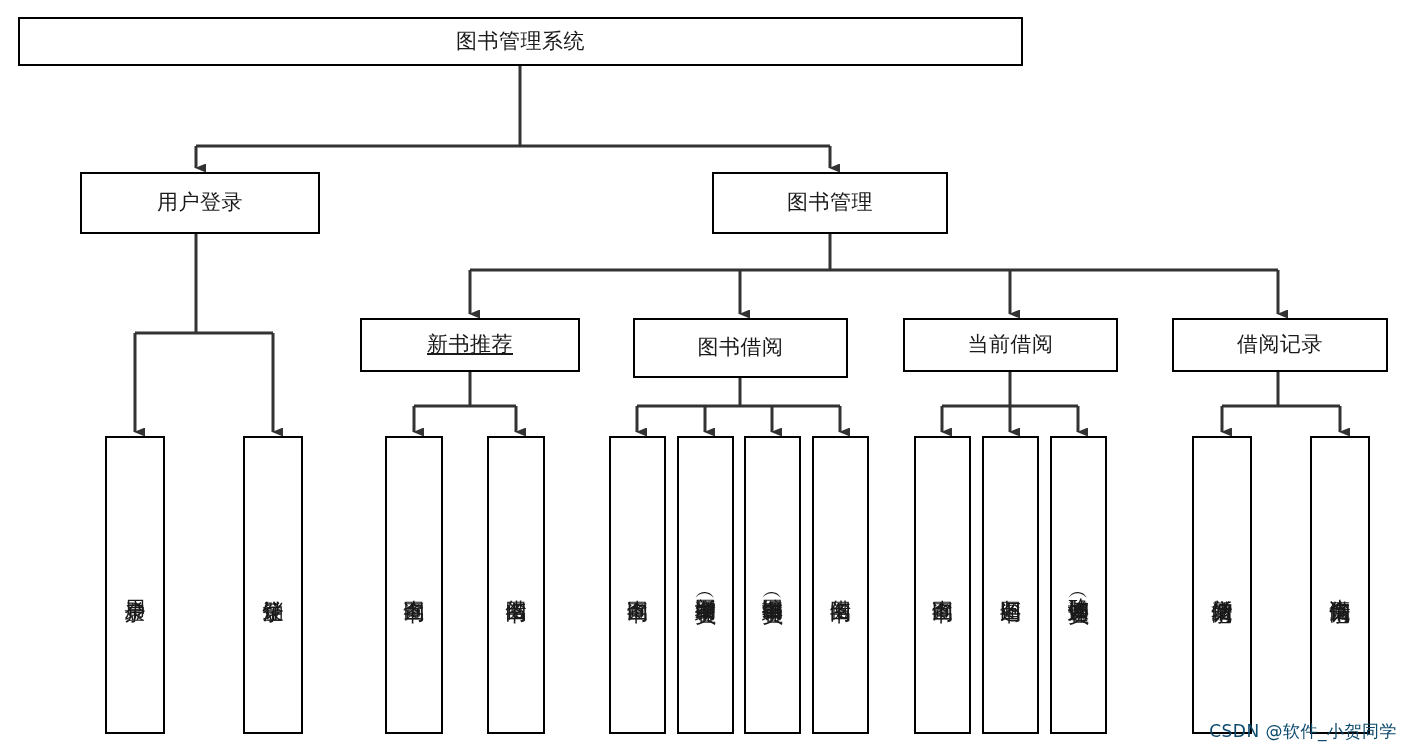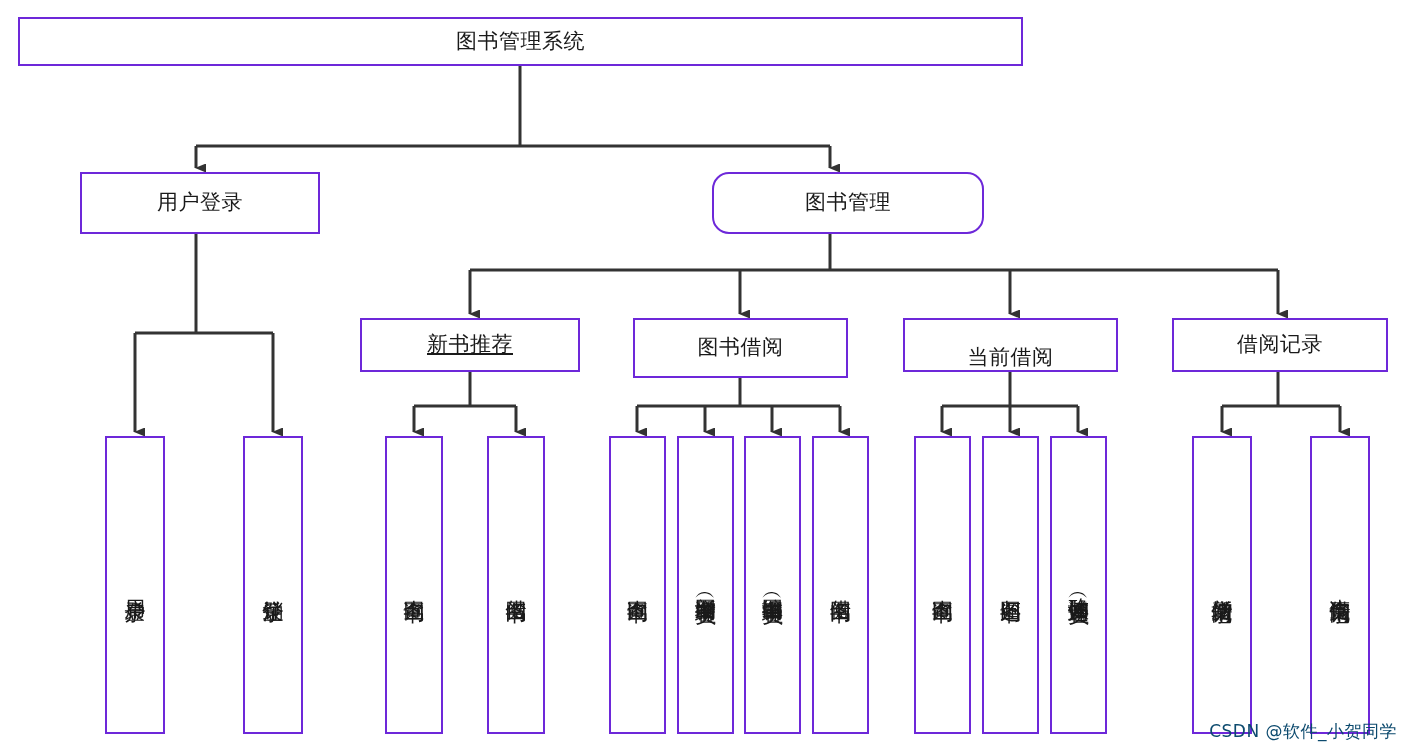--- a/index.html
+++ b/index.html
@@ -20,21 +20,21 @@
   #edges {
     position: absolute;
     left: 0;
     top: 0;
     width: 1405px;
     height: 747px;
   }
   .node {
     position: absolute;
     box-sizing: border-box;
-    border: 2px solid #6d28d9;
+    border: 2px solid #000000;
     background: #ffffff;
     display: flex;
     align-items: center;
     justify-content: center;
     color: #1a1a1a;
   }
   .node-h {
     font-size: 21px;
     line-height: 1.2;
     letter-spacing: 0.5px;
@@ -122,31 +122,31 @@
     </g>
   </svg>
 
   <div class="node node-h" style="left:18px; top:17px; width:1005px; height:49px;">
     <span>图书管理系统</span>
   </div>
 
   <div class="node node-h" style="left:80px; top:172px; width:240px; height:62px;">
     <span>用户登录</span>
   </div>
-  <div class="node node-h" style="left:712px; top:172px; width:272px; height:62px;border-radius:17px;">
+  <div class="node node-h" style="left:712px; top:172px; width:236px; height:62px;">
     <span>图书管理</span>
   </div>
 
   <div class="node node-h" style="left:360px; top:318px; width:220px; height:54px;text-decoration:underline;">
     <span>新书推荐</span>
   </div>
   <div class="node node-h" style="left:633px; top:318px; width:215px; height:60px;">
     <span>图书借阅</span>
   </div>
-  <div class="node node-h" style="left:903px; top:318px; width:215px; height:54px;align-items:flex-end;">
+  <div class="node node-h" style="left:903px; top:318px; width:215px; height:54px;">
     <span>当前借阅</span>
   </div>
   <div class="node node-h" style="left:1172px; top:318px; width:216px; height:54px;">
     <span>借阅记录</span>
   </div>
 
   <div class="node node-v" style="left:105px; top:436px; width:60px; height:298px;">
     <span class="vtext">用户登录</span>
   </div>
   <div class="node node-v" style="left:243px; top:436px; width:60px; height:298px;">

